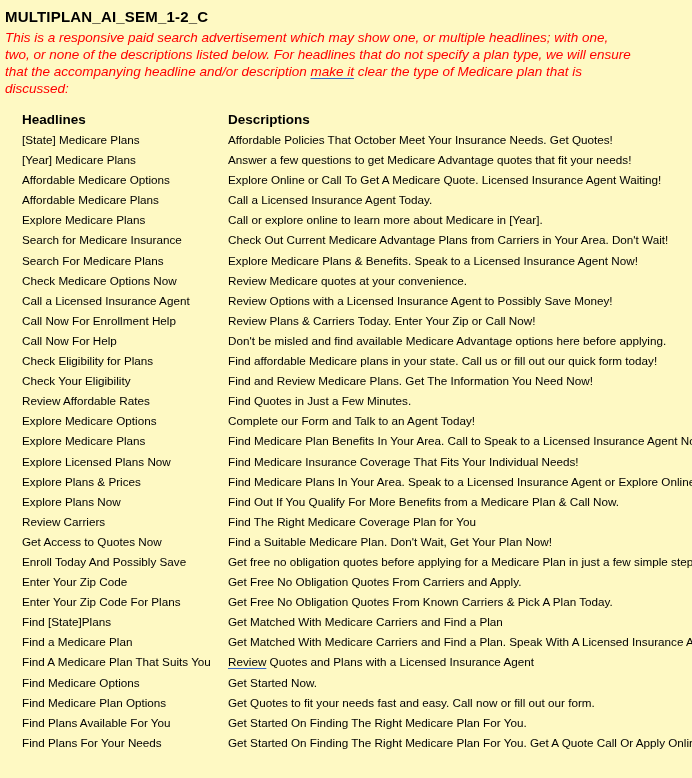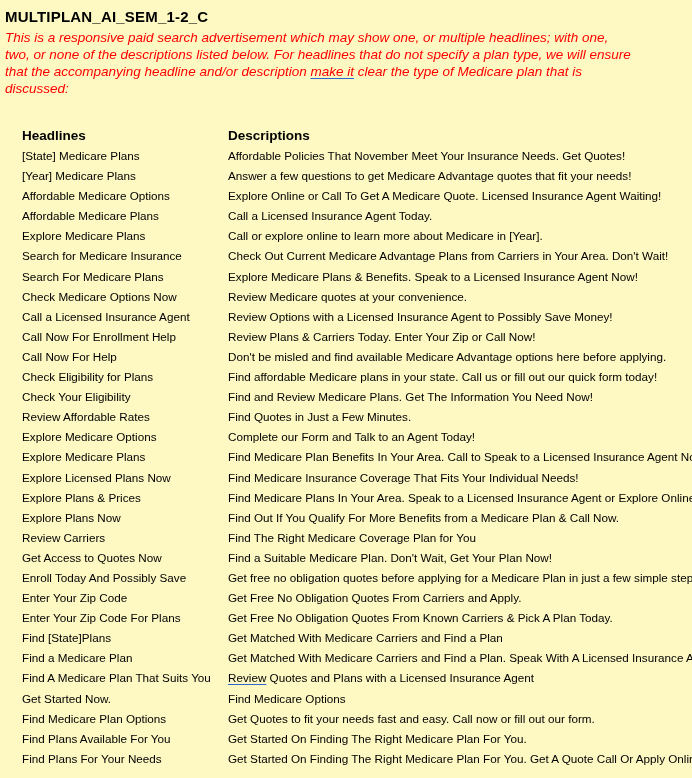--- a/index.html
+++ b/index.html
@@ -36,21 +36,21 @@
     white-space: pre;
   }
   .u {
     text-decoration: underline;
     text-decoration-color: var(--underline-color, #3366CC);
     text-decoration-thickness: 1px;
     text-underline-offset: 2px;
   }
   .ads-table {
     margin-left: 17px;
-    margin-top: 28px;
+    margin-top: 12px;
   }
   .thead, .row {
     display: grid;
     grid-template-columns: 206px 1fr;
   }
   .thead {
     font-weight: 700;
     font-size: 13.5px;
     height: 21px;
     line-height: 21px;
@@ -79,21 +79,21 @@
     </div>
 
   <div class="ads-table">
     <div class="thead">
       <div class="cell">Headlines</div>
       <div class="cell">Descriptions</div>
     </div>
     <div id="rows">
         <div class="row">
           <div class="cell">[State] Medicare Plans</div>
-          <div class="cell">Affordable Policies That November Meet Your Insurance Needs. Get Quotes!</div>
+          <div class="cell">Affordable Policies That October Meet Your Insurance Needs. Get Quotes!</div>
         </div>
         <div class="row">
           <div class="cell">[Year] Medicare Plans</div>
           <div class="cell">Answer a few questions to get Medicare Advantage quotes that fit your needs!</div>
         </div>
         <div class="row">
           <div class="cell">Affordable Medicare Options</div>
           <div class="cell">Explore Online or Call To Get A Medicare Quote. Licensed Insurance Agent Waiting!</div>
         </div>
         <div class="row">
@@ -186,22 +186,22 @@
         </div>
         <div class="row">
           <div class="cell">Find a Medicare Plan</div>
           <div class="cell">Get Matched With Medicare Carriers and Find a Plan. Speak With A Licensed Insurance Agent</div>
         </div>
         <div class="row">
           <div class="cell">Find A Medicare Plan That Suits You</div>
           <div class="cell"><span class="u">Review</span><span> Quotes and Plans with a Licensed Insurance Agent</span></div>
         </div>
         <div class="row">
+          <div class="cell">Find Medicare Options</div>
           <div class="cell">Get Started Now.</div>
-          <div class="cell">Find Medicare Options</div>
         </div>
         <div class="row">
           <div class="cell">Find Medicare Plan Options</div>
           <div class="cell">Get Quotes to fit your needs fast and easy. Call now or fill out our form.</div>
         </div>
         <div class="row">
           <div class="cell">Find Plans Available For You</div>
           <div class="cell">Get Started On Finding The Right Medicare Plan For You.</div>
         </div>
         <div class="row">

